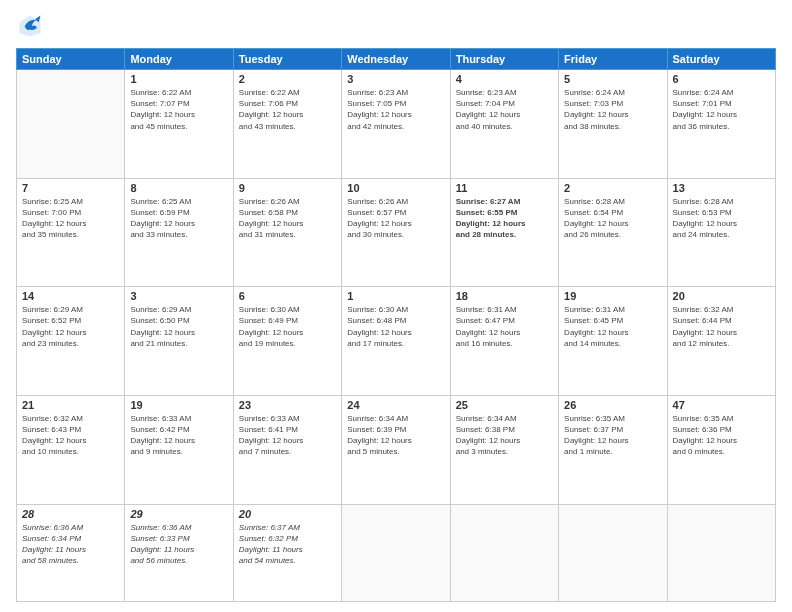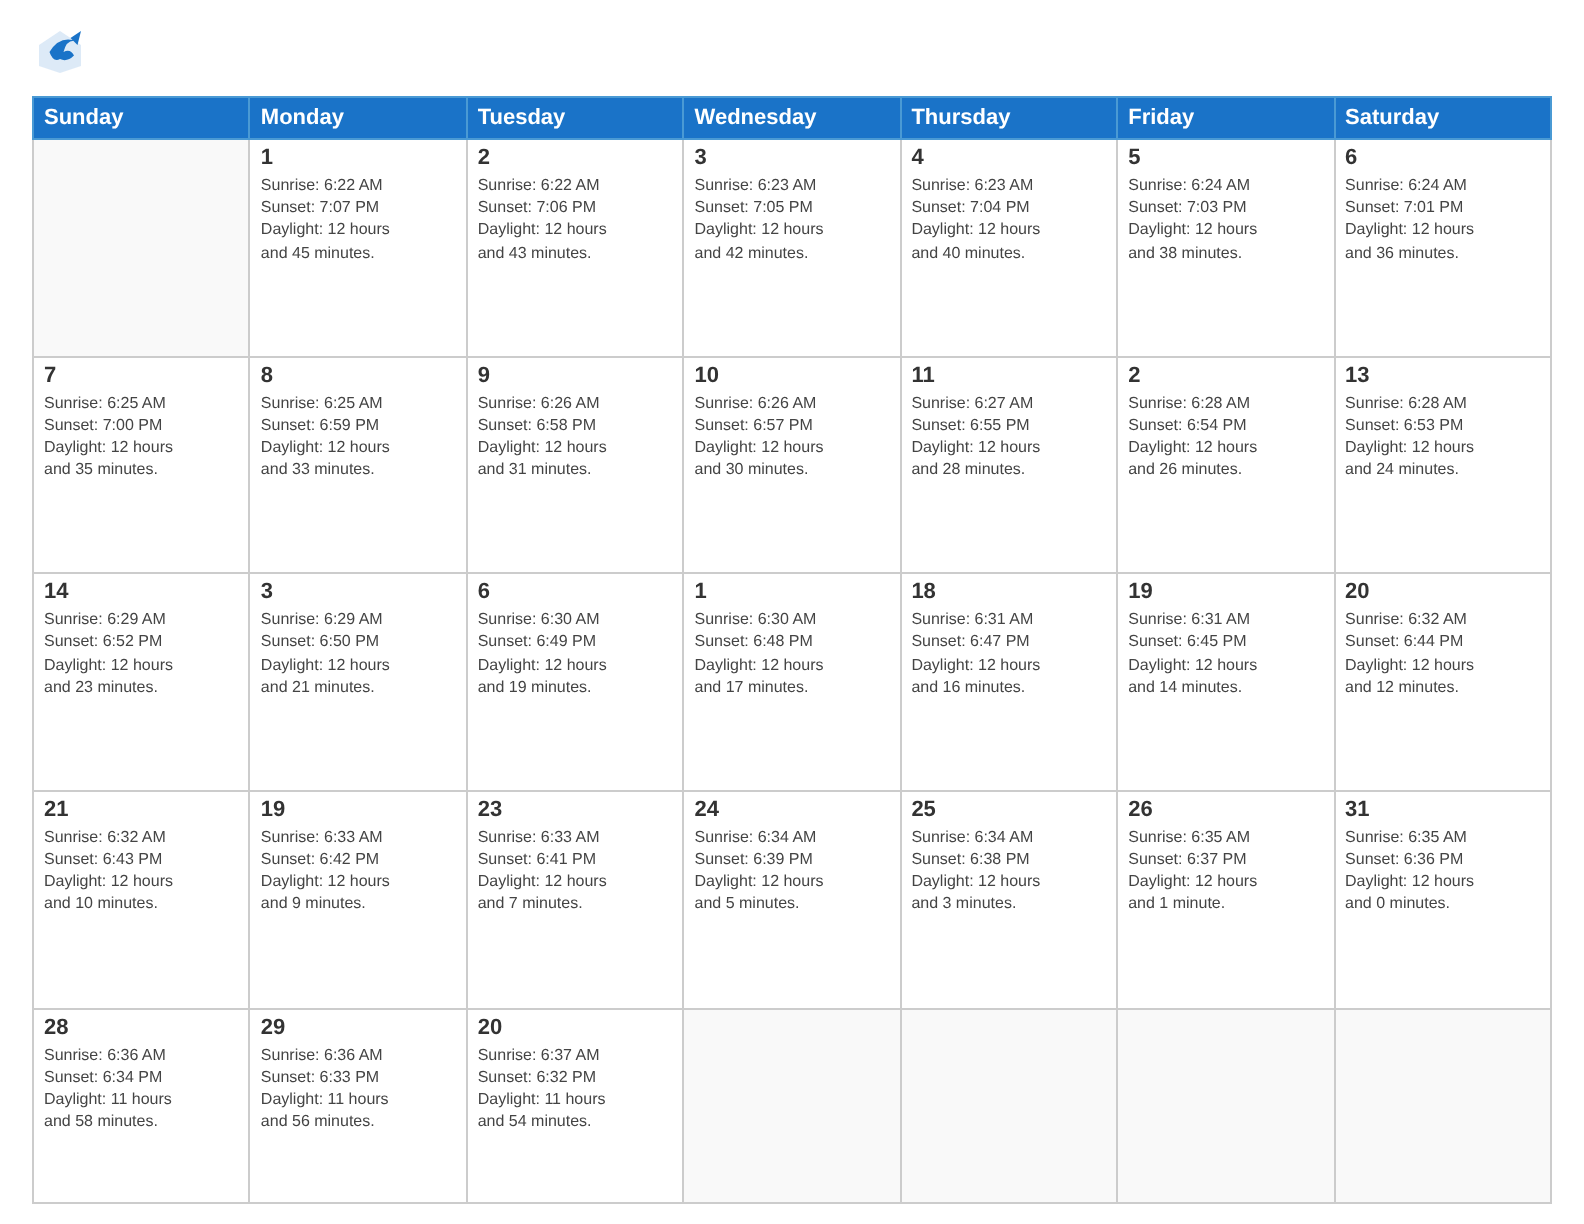--- a/index.html
+++ b/index.html
@@ -93,20 +93,21 @@
     .day-info {
       font-size: 8px;
       color: #444;
       line-height: 1.4;
     }
     td.empty {
       background: #f9f9f9;
     }
     tr:last-child td {
       height: 70px;
+      font-style: italic;
     }
   </style>
 </head>
 <body>
 
 <div class="page">
   <div class="header">
     <div class="logo">
       <svg class="logo-icon" viewBox="0 0 32 32" xmlns="http://www.w3.org/2000/svg">
         <polygon points="16,4 28,12 28,24 16,28 4,24 4,12" fill="#1a73c8" opacity="0.15"></polygon>
@@ -206,21 +207,21 @@
           </td>
           <td>
             <span class="day-num">10</span>
             <div class="day-info" style="white-space: pre-line;">Sunrise: 6:26 AM
 Sunset: 6:57 PM
 Daylight: 12 hours
 and 30 minutes.</div>
           </td>
           <td>
             <span class="day-num">11</span>
-            <div class="day-info" style="white-space: pre-line;">Sunrise: 6:27 AM
+            <div class="day-info" style="white-space: pre-line; font-weight: bold;">Sunrise: 6:27 AM
 Sunset: 6:55 PM
 Daylight: 12 hours
 and 28 minutes.</div>
           </td>
           <td>
             <span class="day-num">2</span>
             <div class="day-info" style="white-space: pre-line;">Sunrise: 6:28 AM
 Sunset: 6:54 PM
 Daylight: 12 hours
 and 26 minutes.</div>
@@ -321,21 +322,21 @@
 and 3 minutes.</div>
           </td>
           <td>
             <span class="day-num">26</span>
             <div class="day-info" style="white-space: pre-line;">Sunrise: 6:35 AM
 Sunset: 6:37 PM
 Daylight: 12 hours
 and 1 minute.</div>
           </td>
           <td>
-            <span class="day-num">31</span>
+            <span class="day-num">47</span>
             <div class="day-info" style="white-space: pre-line;">Sunrise: 6:35 AM
 Sunset: 6:36 PM
 Daylight: 12 hours
 and 0 minutes.</div>
           </td>
         </tr>
         <tr>
           <td>
             <span class="day-num">28</span>
             <div class="day-info" style="white-space: pre-line;">Sunrise: 6:36 AM

